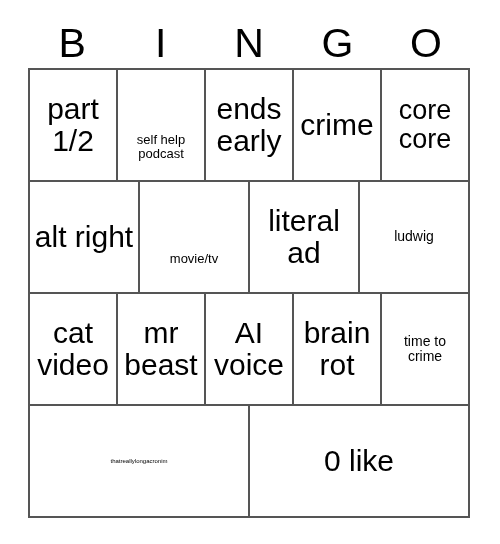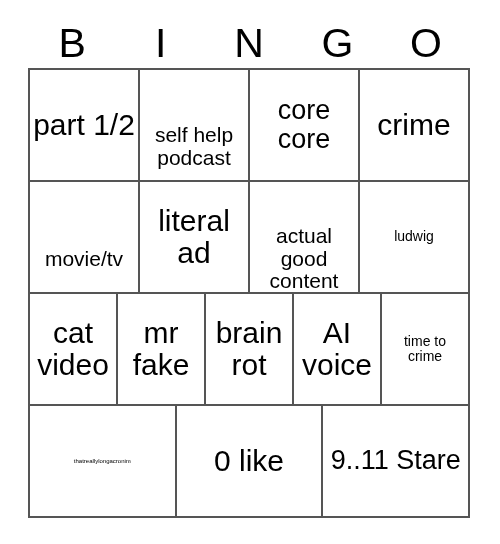--- a/index.html
+++ b/index.html
@@ -81,21 +81,21 @@
     line-height: 1.08;
     word-wrap: break-word;
     overflow-wrap: break-word;
     color: #000000;
   }
 
   
   .sz-xxl .cell-text { font-size: 30px; }
   .sz-xl  .cell-text { font-size: 27px; }
   .sz-md  .cell-text { font-size: 14px; }
-  .sz-sm  .cell-text { font-size: 21px; margin-top: 44px; }
+  .sz-sm  .cell-text { font-size: 13px; margin-top: 44px; }
   .sz-micro .cell-text { font-size: 6px; letter-spacing: 0px; }
 </style>
 </head>
 <body>
 
 <div id="card">
 
   <div id="header">
     <div class="header-cell">B</div>
     <div class="header-cell">I</div>
@@ -106,68 +106,68 @@
 
   <div id="grid">
 
     <div class="grid-row">
       <div class="cell sz-xxl">
           <span class="cell-text">part 1/2</span>
         </div>
       <div class="cell sz-sm">
           <span class="cell-text">self help podcast</span>
         </div>
-      <div class="cell sz-xl">
-          <span class="cell-text">core core</span>
+      <div class="cell sz-xxl">
+          <span class="cell-text">ends early</span>
         </div>
       <div class="cell sz-xxl">
           <span class="cell-text">crime</span>
         </div>
+      <div class="cell sz-xl">
+          <span class="cell-text">core core</span>
+        </div>
     </div>
 
     <div class="grid-row">
+      <div class="cell sz-xxl">
+          <span class="cell-text">alt right</span>
+        </div>
       <div class="cell sz-sm">
           <span class="cell-text">movie/tv</span>
         </div>
       <div class="cell sz-xxl">
           <span class="cell-text">literal ad</span>
-        </div>
-      <div class="cell sz-sm">
-          <span class="cell-text">actual good content</span>
         </div>
       <div class="cell sz-md">
           <span class="cell-text">ludwig</span>
         </div>
     </div>
 
     <div class="grid-row">
       <div class="cell sz-xxl">
           <span class="cell-text">cat video</span>
         </div>
       <div class="cell sz-xxl">
-          <span class="cell-text">mr fake</span>
+          <span class="cell-text">mr beast</span>
+        </div>
+      <div class="cell sz-xxl">
+          <span class="cell-text">AI voice</span>
         </div>
       <div class="cell sz-xxl">
           <span class="cell-text">brain rot</span>
-        </div>
-      <div class="cell sz-xxl">
-          <span class="cell-text">AI voice</span>
         </div>
       <div class="cell sz-md">
           <span class="cell-text">time to crime</span>
         </div>
     </div>
 
     <div class="grid-row">
       <div class="cell sz-micro">
           <span class="cell-text">thatreallylongacronim</span>
         </div>
       <div class="cell sz-xxl">
           <span class="cell-text">0 like</span>
         </div>
-      <div class="cell sz-xl">
-          <span class="cell-text">9..11 Stare</span>
-        </div>
     </div>
 
 
   </div>
 </div>
 
 </body></html>

